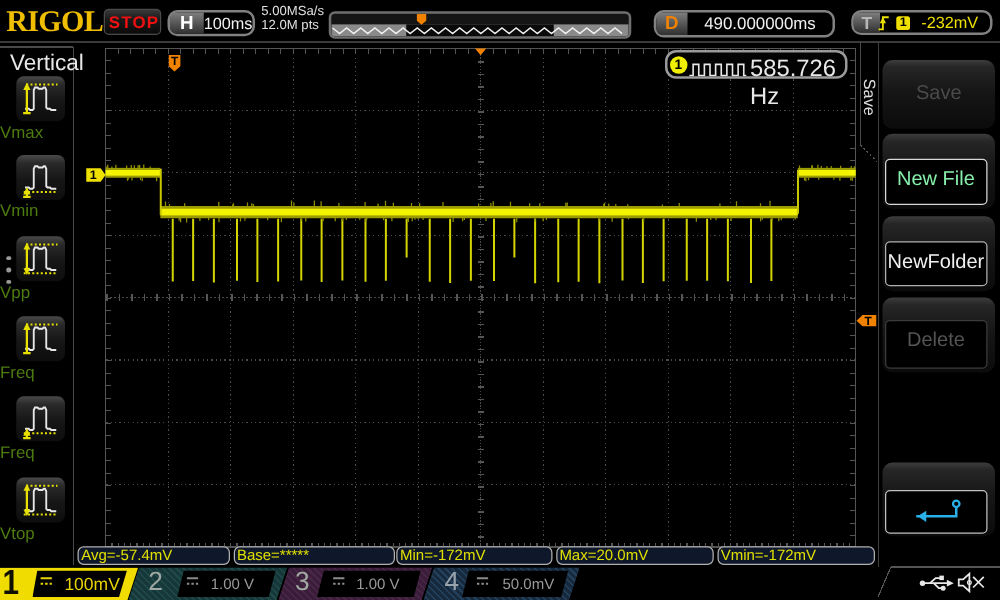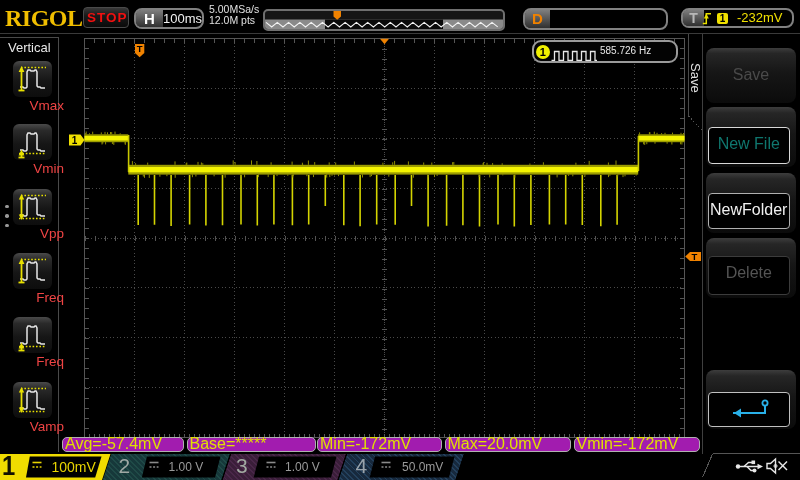--- a/index.html
+++ b/index.html
@@ -14,28 +14,28 @@
   background:linear-gradient(180deg,#383838,#1a1a1a 40%,#0a0a0a); border:1px solid #4a4a4a;
   color:#f01010; font-weight:bold; font-size:13.5px; text-align:right; line-height:20px; letter-spacing:1px; z-index:4; }
 .pill { position:absolute; border:2px solid #818181; border-radius:8px; background:#000; display:flex; z-index:4; }
 .pkey { height:100%; background:linear-gradient(180deg,#7e7e7e,#303030); border-radius:5px 0 0 5px;
   text-align:center; display:flex; align-items:center; justify-content:center; }
 .pval { flex:1; color:#f0f0f0; text-align:center; align-self:center; }
 #preview { position:absolute; left:263px; top:9px; width:242px; height:21.5px; border:2px solid #6f6f6f;
   border-radius:5px; background:#151515; overflow:hidden; z-index:4; }
 #freqbox { position:absolute; left:532px; top:40px; width:146px; height:23px; border:2px solid #9a9a9a;
   border-radius:9px; background:#030303; z-index:4; }
-#vertical-title { position:absolute; left:8px; top:39.5px; font-size:13px; color:#e8e8e8; z-index:4;text-align:center; }
+#vertical-title { position:absolute; left:8px; top:39.5px; font-size:18px; color:#e8e8e8; z-index:4;text-align:center; }
 .lbtn { position:absolute; left:12.5px; width:39px; height:36px; border-radius:6px;
   background:linear-gradient(180deg,#4a4a4a 0,#2a2a2a 18%,#161616 55%,#0d0d0d 100%);
   z-index:4; padding:1px 0 0 0; }
-.llab { position:absolute; left:0; width:64px; text-align:right; font-size:13.5px; color:#ef4444; z-index:4; }
+.llab { position:absolute; left:0; width:64px; text-align:left; font-size:13.5px; color:#4d7c0f; z-index:4; }
 .ldots div { width:3.5px; height:3.5px; border-radius:50%; background:#999; margin-bottom:6px; }
 .mbox { position:absolute; top:437px; height:15px; border:1px solid #b0b0b0; border-radius:5px;
-  background:#a21caf; color:#e0e000; font-size:16px; line-height:12.5px; padding-left:2px; z-index:4; }
+  background:#0f172a; color:#e0e000; font-size:12px; line-height:12.5px; padding-left:2px; z-index:4; }
 .well { position:absolute; left:706px; width:90px; border-radius:8px;
   background:linear-gradient(180deg,#3d3d3d 0,#262626 10%,#161616 45%,#0b0b0b 100%); z-index:3; }
 .ibox { position:absolute; left:708px; width:81.5px; border:1.5px solid; border-radius:4px;
   background:#000; z-index:4; text-align:center; font-size:16px; display:block; }
 .ibox span { display:inline-block; margin-top:7px; }
 #savetab { position:absolute; left:689px; top:58px; width:14px; height:40px; color:#e0e0e0;
   font-size:13px; writing-mode:vertical-rl; z-index:4; text-align:center; }
 </style></head>
 <body>
 
@@ -51,20 +51,21 @@
 <div id="preview"><svg width="238" height="18" viewBox="0 0 238 18">
       <rect x="0" y="8.5" width="238" height="9.5" fill="#8a8a8a"></rect>
       <rect x="60" y="8.5" width="118" height="9.5" fill="#0a0a0a"></rect>
       <polyline points="1.0,11.4 6.7,15.9 12.3,11.4 18.0,15.9 23.6,11.4 29.2,15.9 34.9,11.4 40.5,15.9 46.2,11.4 51.8,15.9 57.5,11.4 63.1,15.9 68.8,11.4 74.5,15.9 80.1,11.4 85.8,15.9 91.4,11.4 97.1,15.9 102.7,11.4 108.4,15.9 114.0,11.4 119.7,15.9 125.3,11.4 131.0,15.9 136.6,11.4 142.3,15.9 147.9,11.4 153.6,15.9 159.2,11.4 164.9,15.9 170.5,11.4 176.2,15.9 181.8,11.4 187.5,15.9 193.1,11.4 198.8,15.9 204.4,11.4 210.1,15.9 215.7,11.4 221.4,15.9 227.0,11.4 232.7,15.9" fill="none" stroke="#f2f2f2" stroke-width="1.2"></polyline>
       <polygon points="68.5,0 76,0 76,5.5 72.2,8.8 68.5,5.5" fill="#f08200"></polygon>
     </svg></div>
 <div class="pill" style="left:523px;top:8px;width:145px;height:21.5px">
     <div class="pkey" style="width:25px">
       <span style="color:#f08200;font-weight:bold;font-size:15px">D</span>
     </div>
+    <div class="pval" style="font-size:13.5px">490.000000ms</div>
   </div>
 <div class="pill" style="left:681px;top:8px;width:113px;height:20px">
     <div class="pkey" style="position:absolute;left:0;top:0;width:21px;height:100%">
       <span style="color:#b8b8b8;font-weight:bold;font-size:14px">T</span>
     </div>
     <svg width="16" height="16" viewBox="0 0 16 16" style="position:absolute;left:19px;top:0.5px">
       <path d="M0.8,12.5 H4.3 V2.8 H9" fill="none" stroke="#e8e000" stroke-width="1.5"></path>
       <polygon points="4.3,2.6 1.8,7.6 6.8,7.6" fill="#e8e000"></polygon>
     </svg>
     <div style="position:absolute;left:34px;top:2.5px;width:11px;height:11px;background:#f0e000;border-radius:2px;text-align:center;font-size:10px;font-weight:bold;color:#000;line-height:11px">1</div>
@@ -114,42 +115,42 @@
     </svg></div>
 <div class="llab" style="top:354px">Freq</div>
 <div class="lbtn" style="top:381.5px"><svg width="38" height="34" viewBox="0 0 38 34">
       <line x1="8" y1="5.5" x2="33" y2="5.5" stroke="#e8e000" stroke-width="1.6" stroke-dasharray="1.6 1.8"></line>
       <line x1="6" y1="28.5" x2="33" y2="28.5" stroke="#e8e000" stroke-width="1.6" stroke-dasharray="1.6 1.8"></line>
       <path d="M7,25 h3 l1,1 h2 l1,-1 v-15 l1,-2 h2 l1,1 h3 l1,-1 h1 l1,2 v14 l1,1 h2 l1,1 h4" stroke="#e8e8e8" stroke-width="1.5" fill="none"></path>
       <line x1="8.5" y1="8" x2="8.5" y2="26" stroke="#e8e000" stroke-width="1.8"></line>
       <polygon points="8.5,4 5.8,9.5 11.2,9.5" fill="#e8e000"></polygon>
       <polygon points="8.5,30 5.8,24.5 11.2,24.5" fill="#e8e000"></polygon>
     </svg></div>
-<div class="llab" style="top:418.5px">Vamp</div>
+<div class="llab" style="top:418.5px">Vtop</div>
 <div class="ldots" style="position:absolute;left:5px;top:204.5px;z-index:4">
 <div></div>
     <div></div>
     <div></div>
   </div>
 
 <div id="freqbox">
     <div style="position:absolute;left:1.5px;top:2.8px;width:14.5px;height:14.5px;border-radius:50%;background:#f0f000;color:#000;font-size:11px;font-weight:bold;text-align:center;line-height:14.5px">1</div>
     <svg style="position:absolute;left:17px;top:7.5px" width="50" height="11" viewBox="0 0 50 11">
       <path d="M0.5,10.5 h3 v-9 h4.5 v9 h4.5 v-9 h4.5 v9 h4.5 v-9 h4.5 v9 h4.5 v-9 h4.5 v9 h4.5 v-9 h4.5 v9 h2" fill="none" stroke="#e8e8e8" stroke-width="1.3"></path>
     </svg>
-    <div style="position:absolute;left:66px;top:3.2px;font-size:10px;color:#e8e8e8">585.726 Hz</div>
+    <div style="position:absolute;left:66px;top:3.2px;font-size:19px;color:#e8e8e8">585.726 Hz</div>
   </div>
 
 <div class="well" style="top:47.5px;height:55px"></div>
 <div class="well" style="top:106.5px;height:60px"></div>
 <div class="well" style="top:172.5px;height:60px"></div>
 <div class="well" style="top:238px;height:60px"></div>
 <div class="well" style="top:370px;height:58.5px"></div>
 <div style="position:absolute;left:706px;top:66px;width:90px;text-align:center;font-size:16px;color:#4a4a4a;z-index:4">Save</div>
-<div class="ibox" style="top:127px;height:37px;border-color:#d8d8d8"><span style="color:#0f766e">New File</span></div>
+<div class="ibox" style="top:127px;height:37px;border-color:#d8d8d8"><span style="color:#86efac">New File</span></div>
 <div class="ibox" style="top:192.5px;height:36px;border-color:#b0b0b0"><span style="color:#f0f0f0">NewFolder</span></div>
 <div class="ibox" style="top:256px;height:39px;border-color:#3c3c3c"><span style="color:#545454">Delete</span></div>
 <div class="ibox" style="top:391.5px;height:35px;border-color:#c0c0c0"><svg width="60" height="24" viewBox="0 0 60 24" style="margin-top:5px">
       <circle cx="46" cy="5" r="2.6" fill="none" stroke="#29b0e8" stroke-width="1.8"></circle>
       <path d="M46,7.6 V15 H14" fill="none" stroke="#29b0e8" stroke-width="2"></path>
       <polygon points="15,15 22,10.5 22,19.5" fill="#29b0e8"></polygon>
     </svg></div>
 <div id="savetab">Save</div>
 <svg style="position:absolute;left:733px;top:456px" width="58" height="20" viewBox="0 0 58 20">
     <circle cx="5" cy="10.5" r="2.2" fill="#e8e8e8"></circle>

